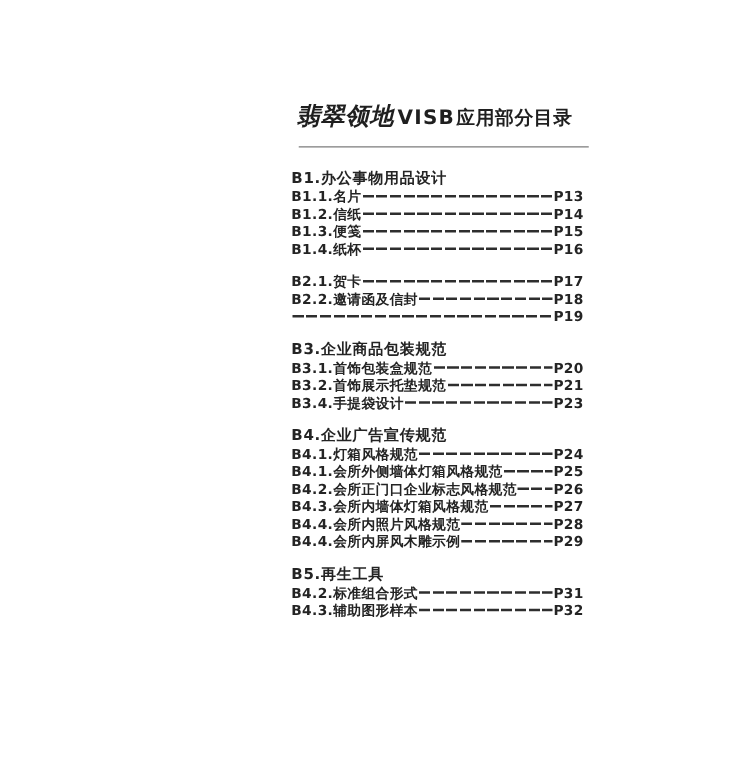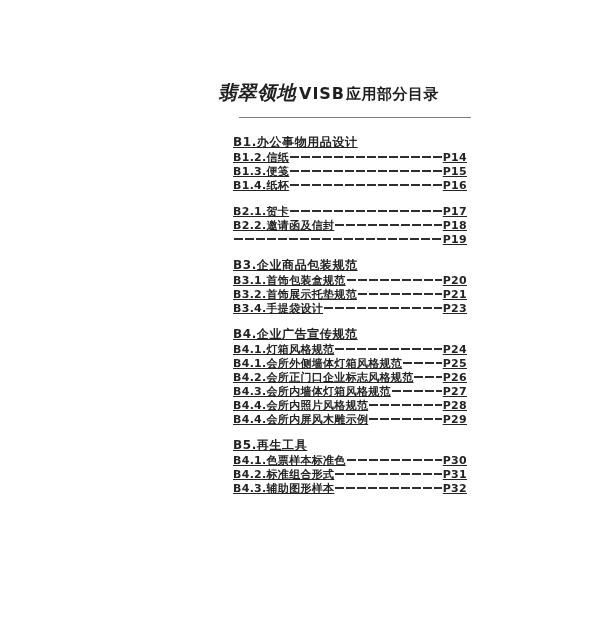--- a/index.html
+++ b/index.html
@@ -11,21 +11,21 @@
     position: relative;
     width: 600px;
     height: 627px;
     background: #ffffff;
     overflow: hidden;
     font-family: "DejaVu Sans", "Liberation Sans", sans-serif;
     color: #242424;
   }
   .title-row {
     position: absolute;
-    left: 218px;
+    left: 237px;
     top: 80px;
     display: flex;
     align-items: baseline;
     white-space: nowrap;
     color: #1f1f1f;
   }
   .brand {
     font-size: 19px;
     font-weight: bold;
     font-style: italic;
@@ -51,21 +51,20 @@
     background: #7c7c7c;
   }
   .toc {
     position: absolute;
     left: 233px;
     top: 135px;
     width: 234px;
   }
   .toc-section {
     margin-bottom: 12px;
-    text-decoration: underline;
   }
   .heading {
     font-size: 12px;
     font-weight: bold;
     line-height: 14px;
     letter-spacing: 0.6px;
     margin-bottom: 1px;
     white-space: nowrap;
   }
   .row {
@@ -100,20 +99,25 @@
     <span class="vis">VISB</span>
     <span class="title-suffix">应用部分目录</span>
   </div>
   <div class="title-rule"></div>
 
   <div class="toc">
 
     <div class="toc-section">
       <div class="heading">B1.办公事物用品设计</div>
       <div class="row">
+        <span class="lbl">B1.1.名片</span>
+        <span class="leader"></span>
+        <span class="pg">P13</span>
+      </div>
+      <div class="row">
         <span class="lbl">B1.2.信纸</span>
         <span class="leader"></span>
         <span class="pg">P14</span>
       </div>
       <div class="row">
         <span class="lbl">B1.3.便笺</span>
         <span class="leader"></span>
         <span class="pg">P15</span>
       </div>
       <div class="row">
@@ -188,25 +192,20 @@
       </div>
       <div class="row">
         <span class="lbl">B4.4.会所内屏风木雕示例</span>
         <span class="leader"></span>
         <span class="pg">P29</span>
       </div>
     </div>
 
     <div class="toc-section">
       <div class="heading">B5.再生工具</div>
-      <div class="row">
-        <span class="lbl">B4.1.色票样本标准色</span>
-        <span class="leader"></span>
-        <span class="pg">P30</span>
-      </div>
       <div class="row">
         <span class="lbl">B4.2.标准组合形式</span>
         <span class="leader"></span>
         <span class="pg">P31</span>
       </div>
       <div class="row">
         <span class="lbl">B4.3.辅助图形样本</span>
         <span class="leader"></span>
         <span class="pg">P32</span>
       </div>

